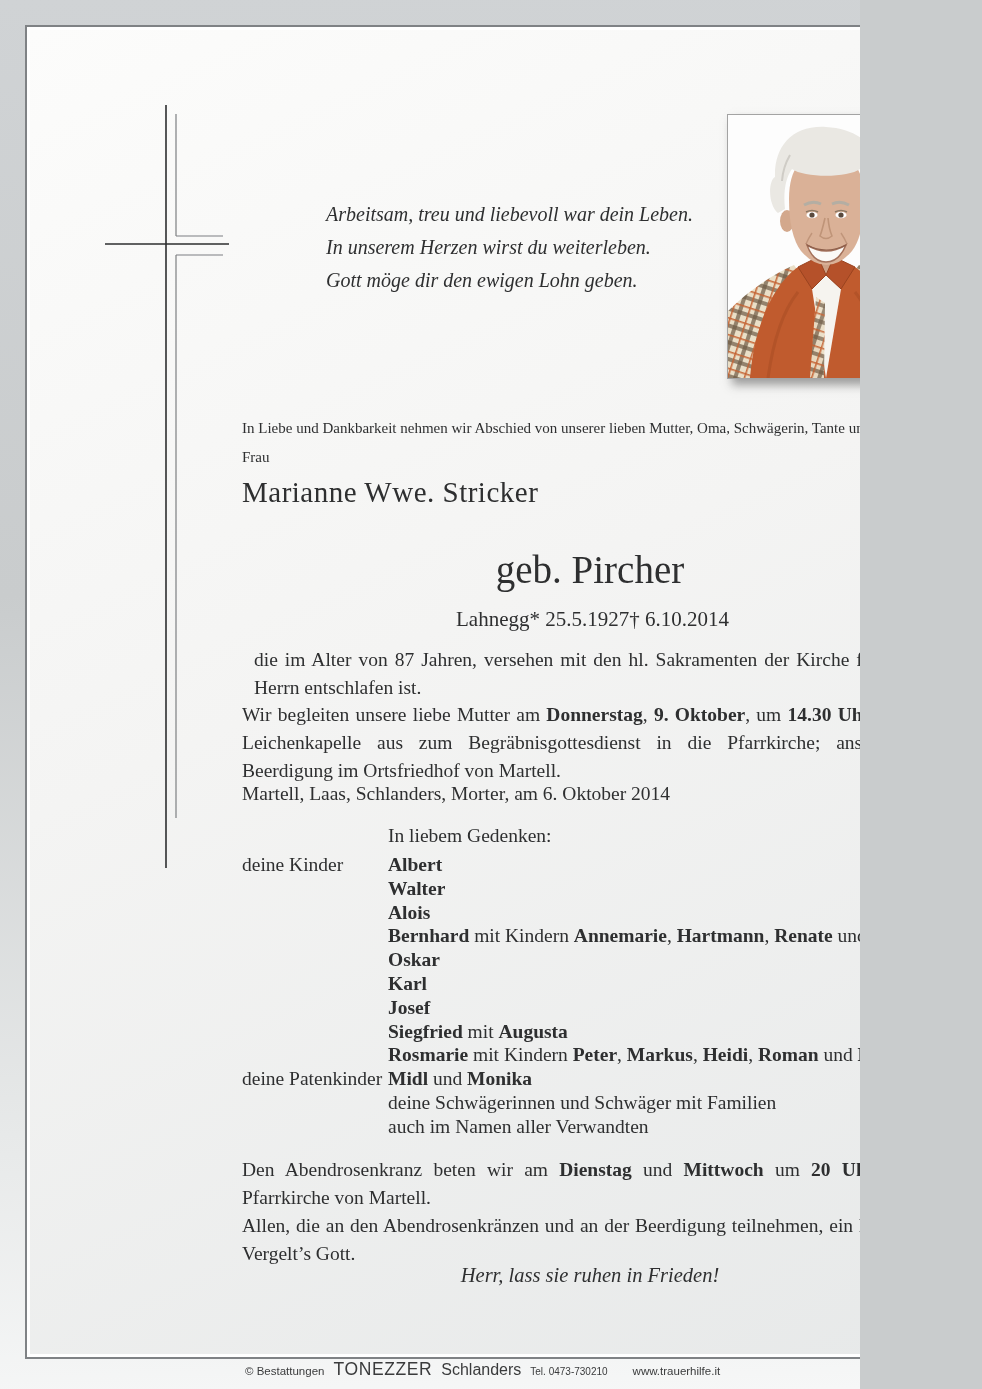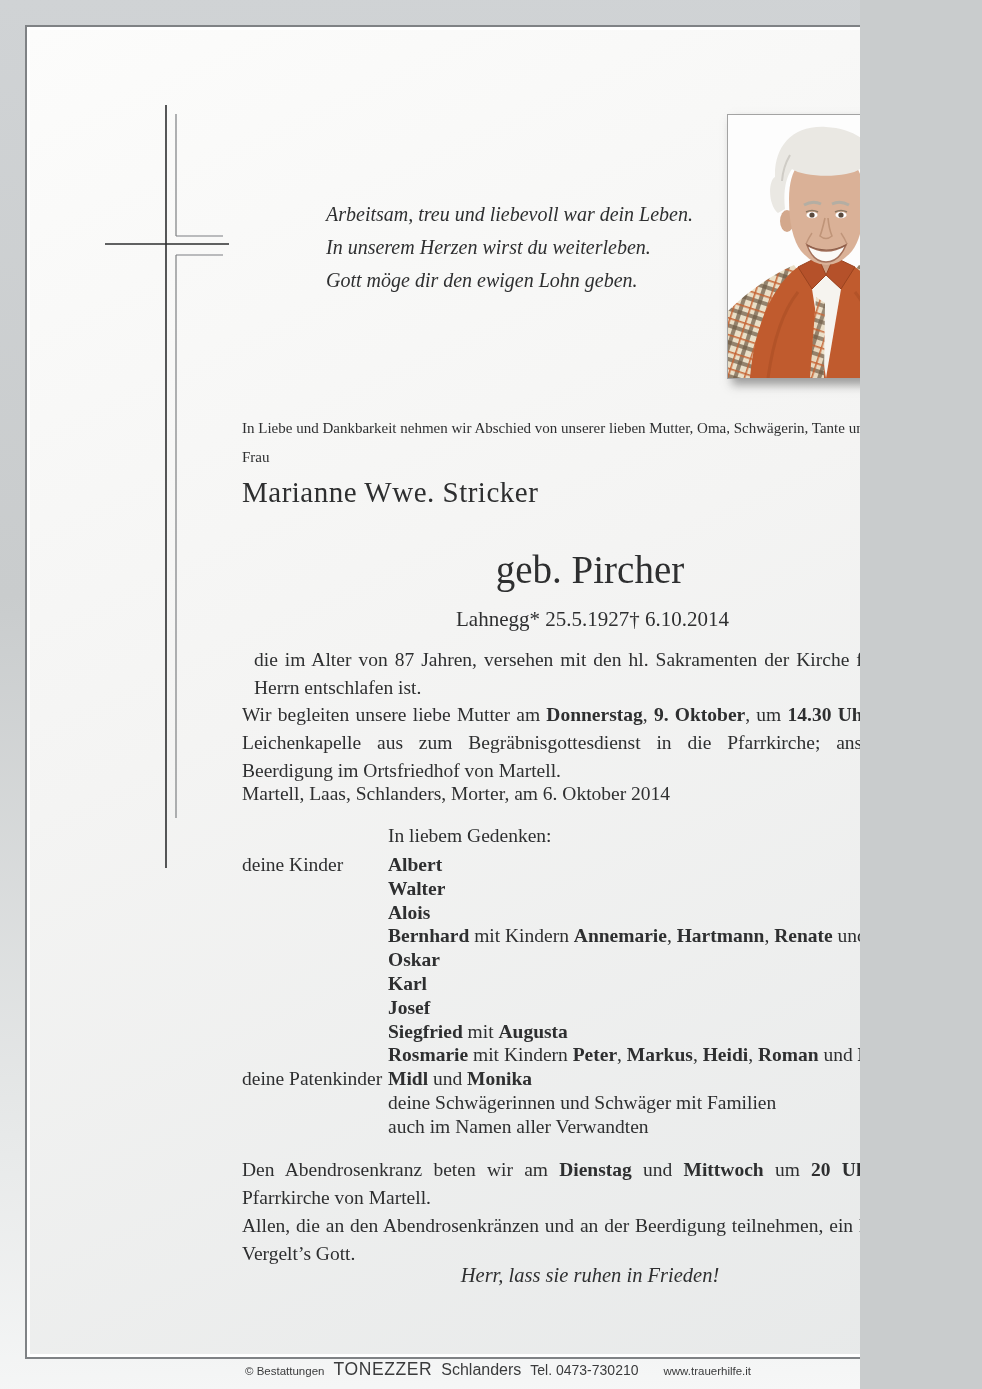--- a/index.html
+++ b/index.html
@@ -29,21 +29,21 @@
   .mlist{left:212px;top:823px;width:700px;font-size:19.5px;line-height:23.8px;}
   .m-row{position:relative;padding-left:146px;}
   .m-label{position:absolute;left:0;top:0;}
   .b{font-weight:bold;}
   .rosary{left:212px;top:1126px;}
   .thanks{left:212px;top:1182px;}
   .closing{left:212px;top:1234px;width:696px;text-align:center;font-style:italic;font-size:20.5px;}
   .footer{left:215px;top:1329px;font-family:"Liberation Sans",sans-serif;color:#3a3b3c;
           display:flex;align-items:baseline;gap:9px;white-space:nowrap;}
   .f-copy{font-size:11.5px;} .f-brand{font-size:17.5px;letter-spacing:.6px;}
-  .f-place{font-size:16px;text-align:center;} .f-tel{font-size:14px;} .f-web{font-size:11.5px;margin-left:16px;}
+  .f-place{font-size:16px;text-align:center;} .f-tel{font-size:10px;} .f-web{font-size:11.5px;margin-left:16px;}
 </style>
 </head>
 <body>
 
 <div class="page">
   <div class="card">
     <div class="card-inner">
 
       <svg class="abs cross" viewBox="0 0 140 780">
         <line x1="66" y1="5" x2="66" y2="768" stroke="#2c2e2f" stroke-width="1.6"></line>

